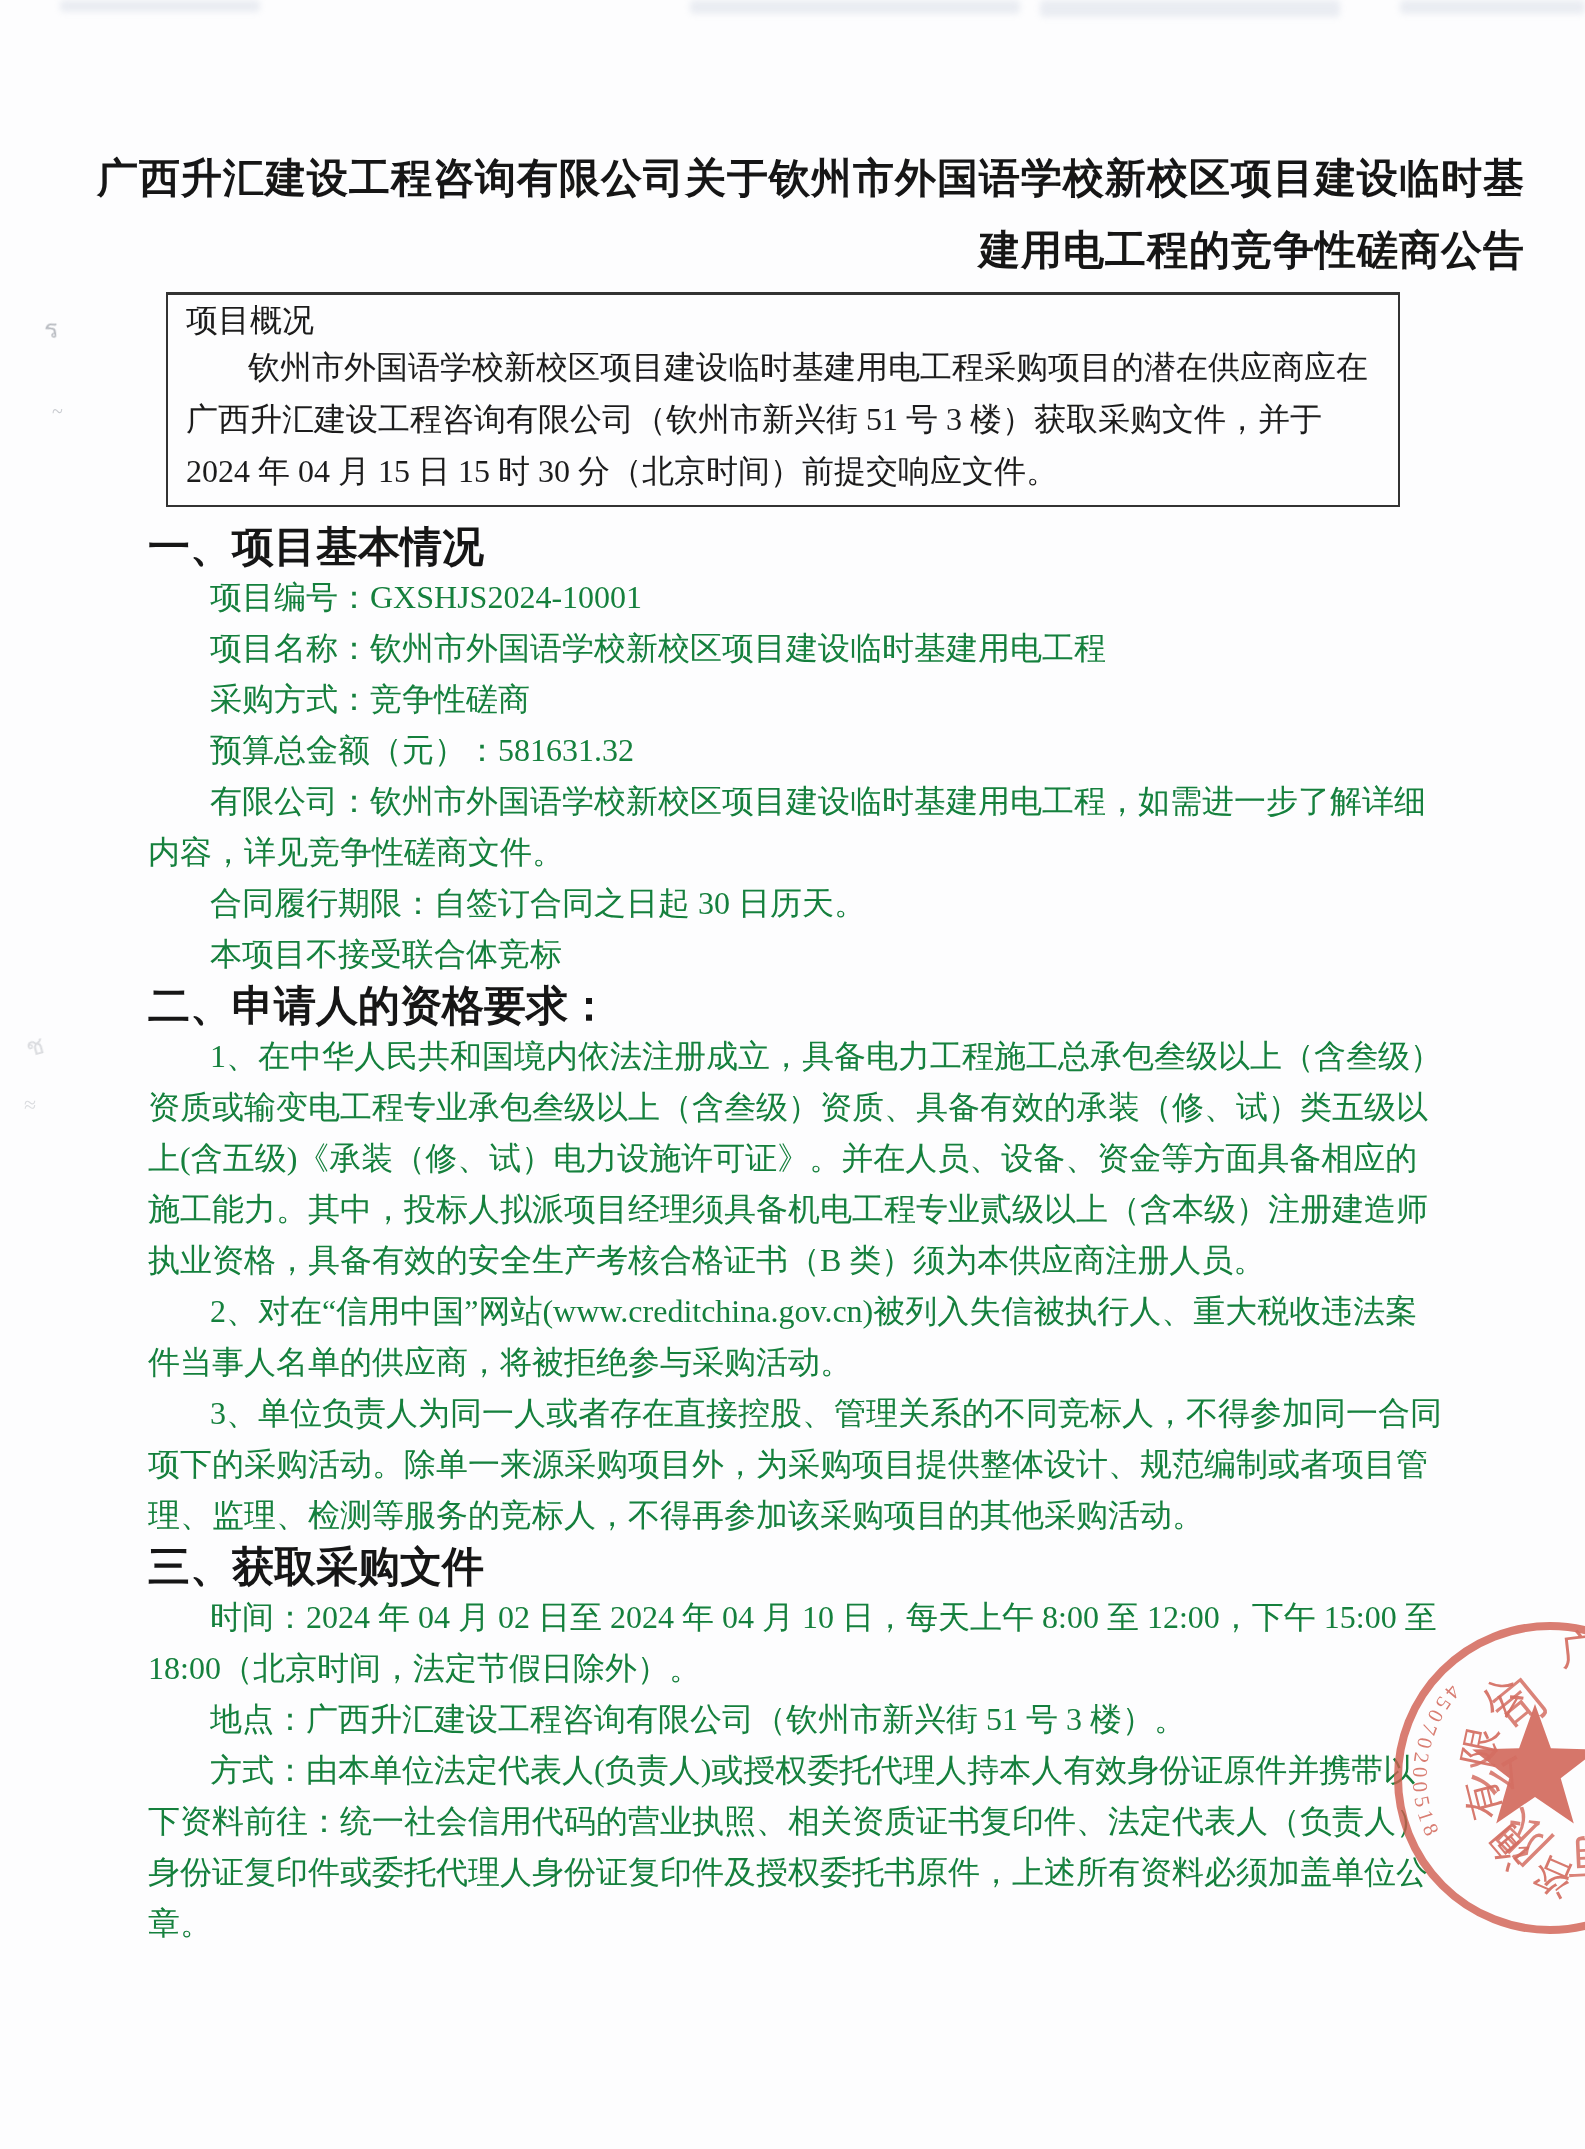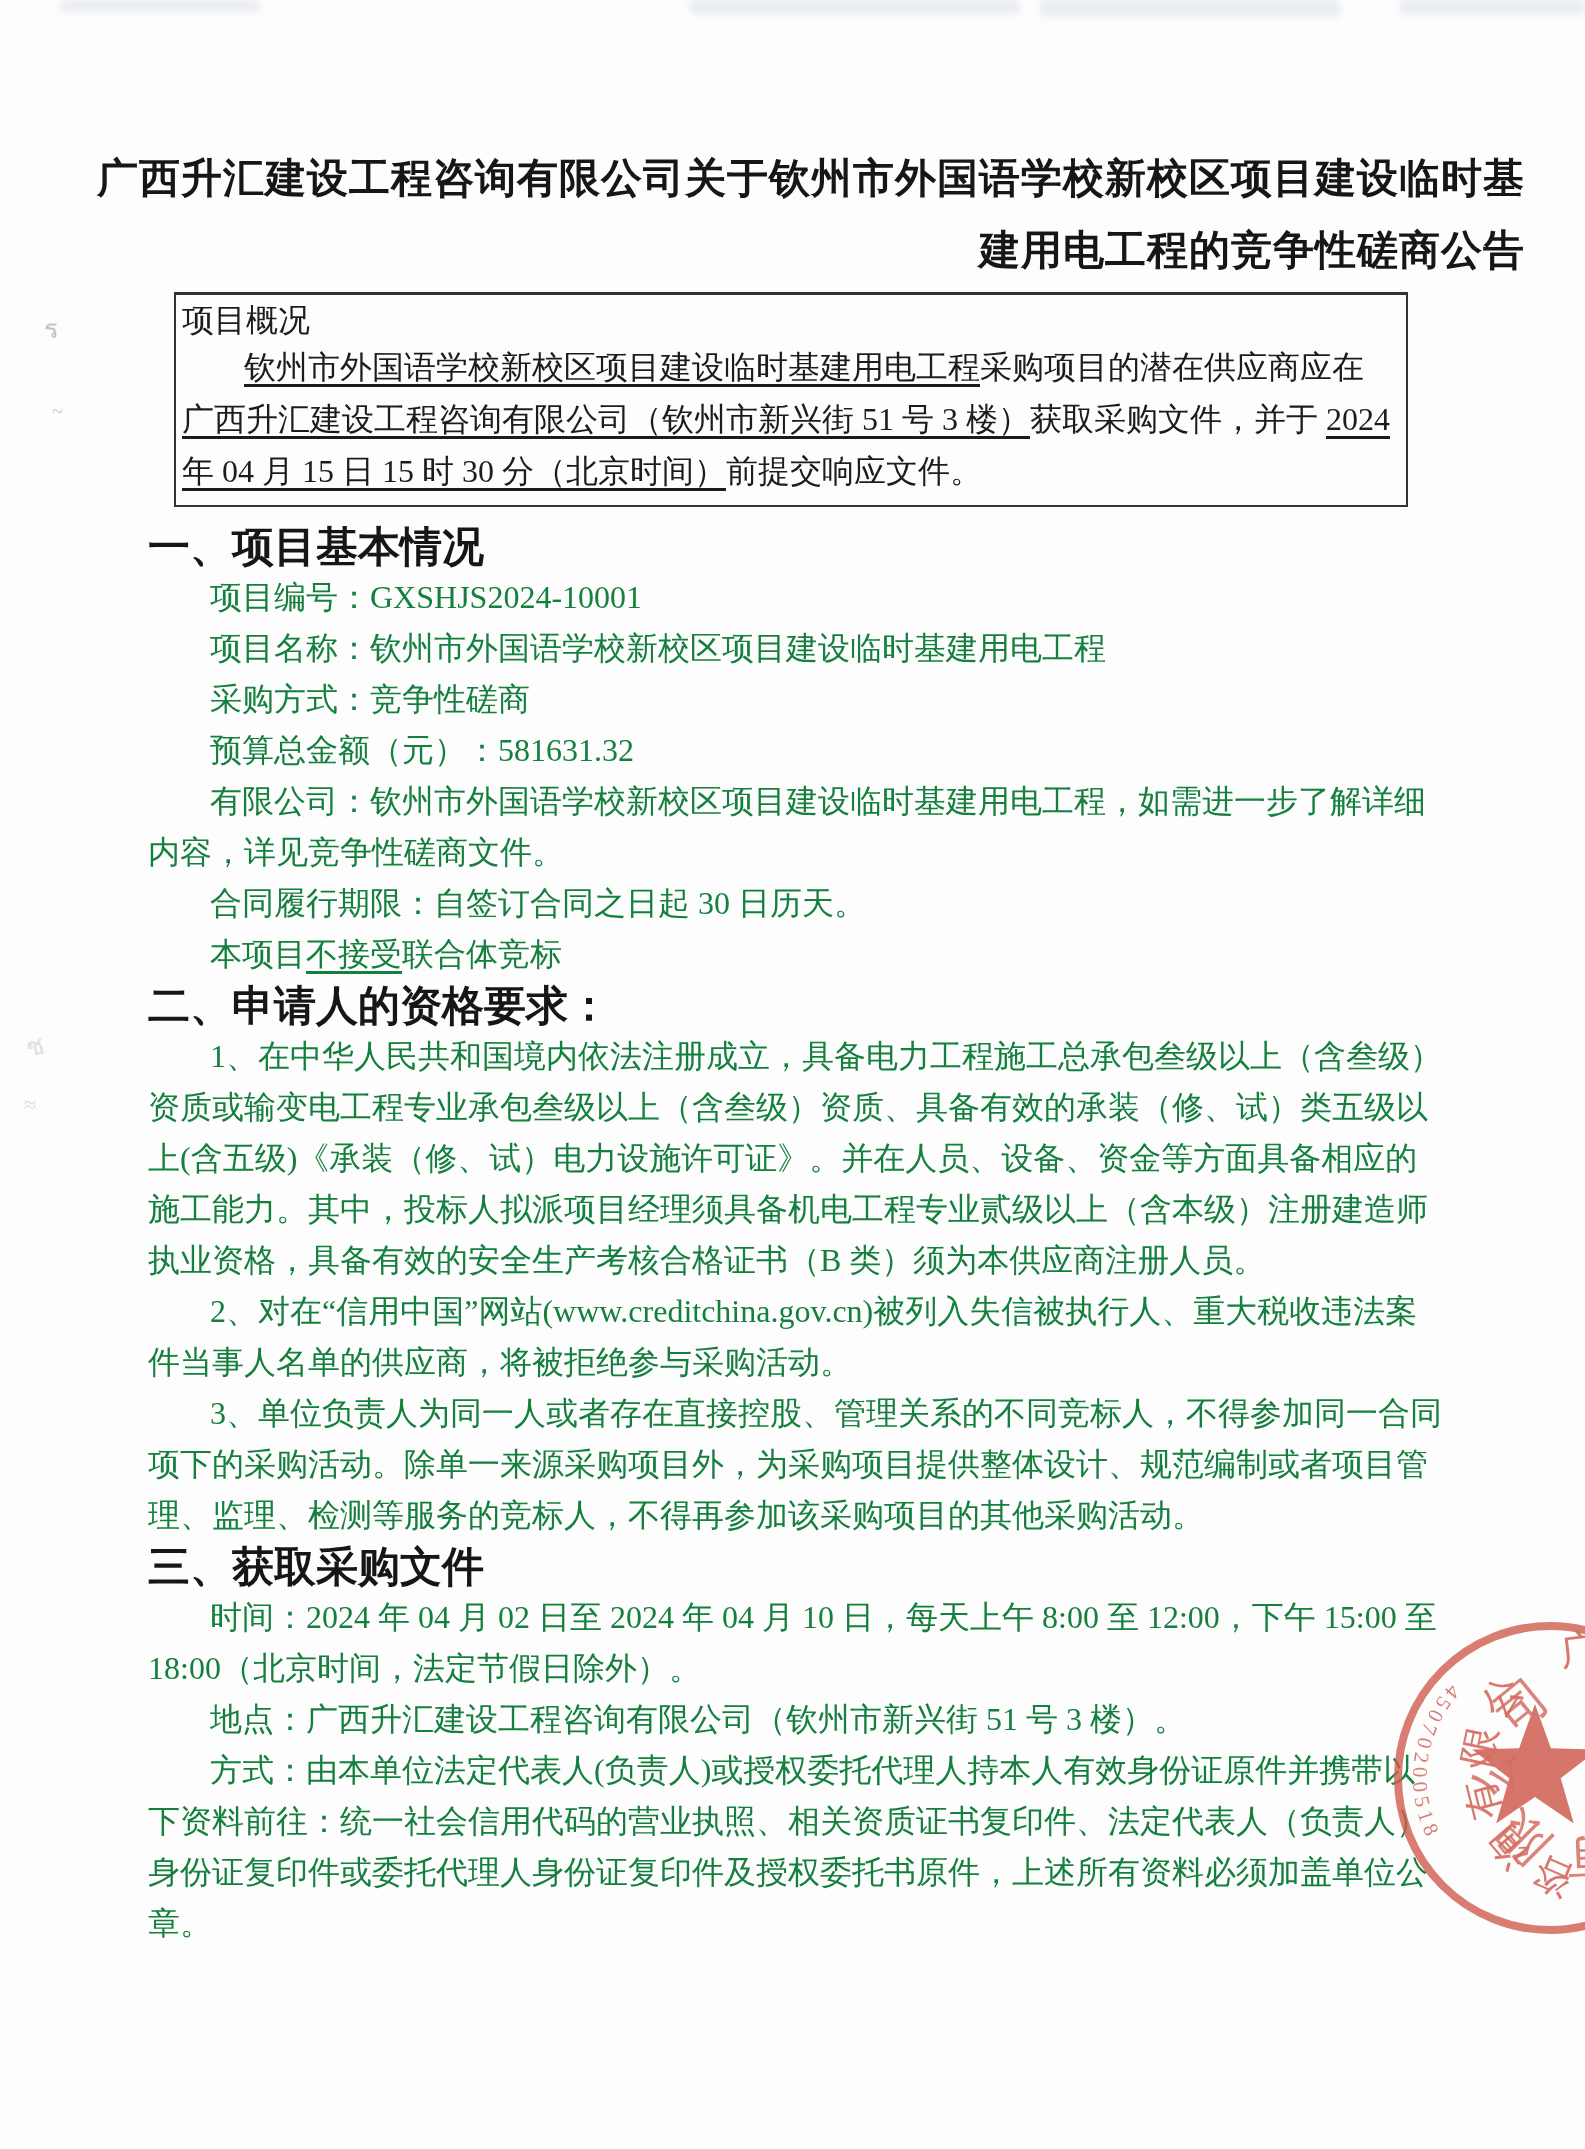--- a/index.html
+++ b/index.html
@@ -21,28 +21,28 @@
     position:absolute;left:60px;right:60px;top:142px;
     text-align:right;
     font-family:"Liberation Sans","DejaVu Sans",sans-serif;
     font-weight:bold;font-size:41px;line-height:72px;color:#161616;
     letter-spacing:1px;
   }
   
   .body-col{position:absolute;left:148px;top:292px;width:1296px;}
   .overview-box{
     box-sizing:border-box;
-    margin-left:26px;width:1234px;
+    margin-left:18px;width:1234px;
     border:2px solid #333;border-top-width:3px;
-    padding:4px 14px 8px 6px;
+    padding:4px 14px 8px 18px;
     background:transparent;
   }
   .box-heading{font-size:32px;line-height:42px;color:#1c1c1c;}
   .box-para{margin:0;font-size:32px;line-height:52px;text-indent:62px;color:#1c1c1c;}
-  .u{text-decoration:underline;text-underline-offset:6px;}
+  .u{text-underline-offset:6px;}
   #blocks{margin-top:14px;}
   .sec-heading{
     margin:0;font-family:"Liberation Sans","DejaVu Sans",sans-serif;
     font-weight:bold;font-size:42px;line-height:51px;color:#161616;
   }
   .para{margin:0;font-size:32px;line-height:51px;text-indent:62px;color:#15803d;}
   
   .stamp{position:absolute;left:1385px;top:1598px;width:430px;height:430px;opacity:.88;}
   .stamp text{font-family:"Liberation Serif","DejaVu Serif",serif;}
 </style>

